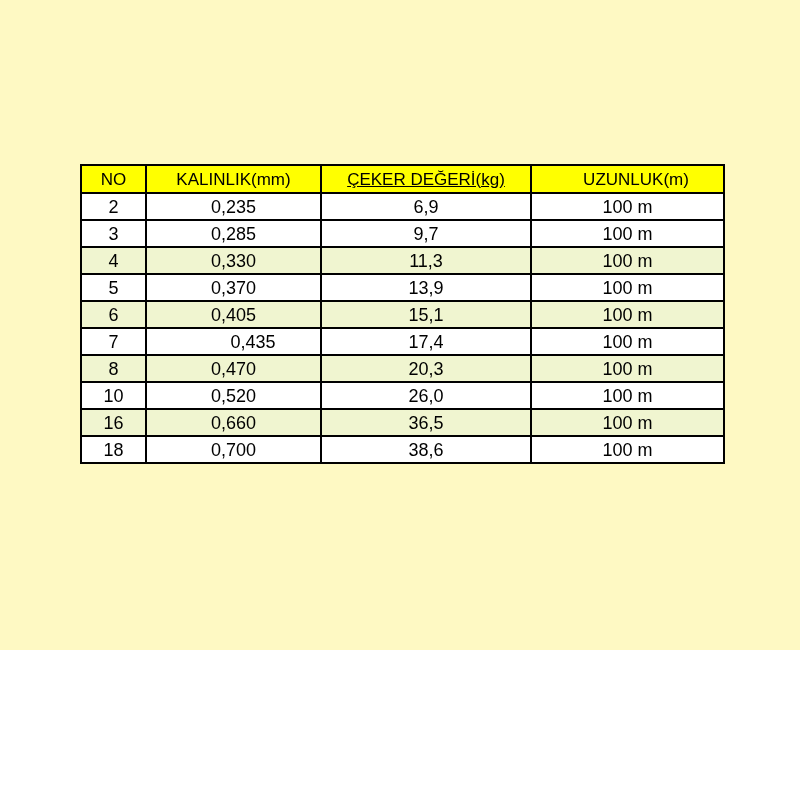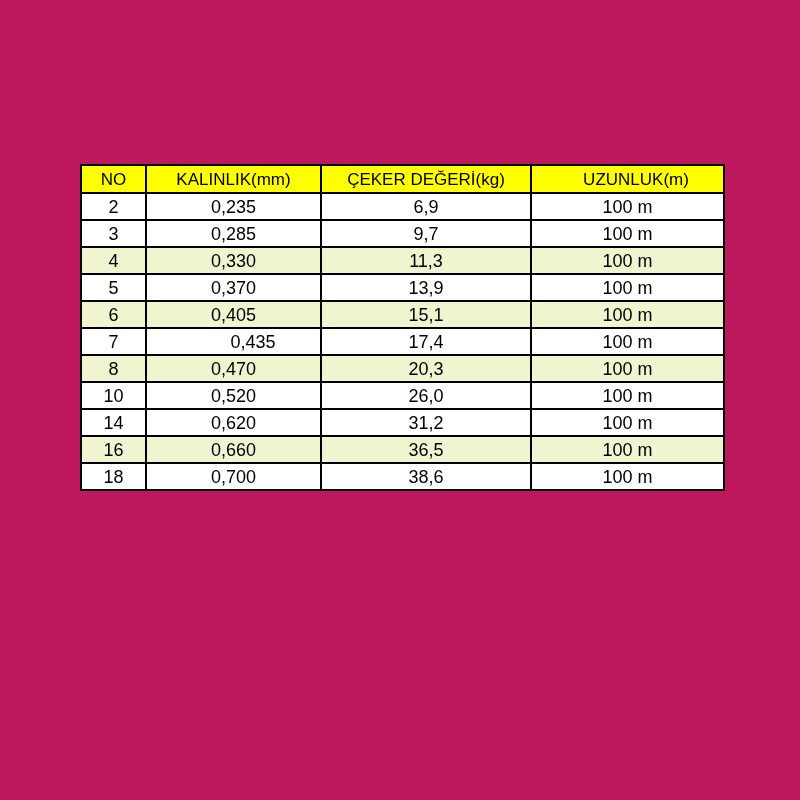--- a/index.html
+++ b/index.html
@@ -6,22 +6,22 @@
     margin: 0;
     padding: 0;
     background: #ffffff;
     width: 800px;
     height: 800px;
     font-family: "Liberation Sans", "DejaVu Sans", sans-serif;
   }
   .page {
     position: relative;
     width: 800px;
-    height: 800px;
-    background: #be185d;
+    height: 650px;
+    background: #fef9c3;
     overflow: hidden;
   }
   table.spec-table {
     position: absolute;
     left: 80px;
     top: 164px;
     width: 643px;
     border-collapse: collapse;
     table-layout: fixed;
     color: #000000;
@@ -56,21 +56,21 @@
     <colgroup>
       <col style="width:65px">
       <col style="width:175px">
       <col style="width:210px">
       <col style="width:193px">
     </colgroup>
     <thead>
       <tr>
         <th style="background: rgb(255, 255, 0);">NO</th>
         <th style="background: rgb(255, 255, 0);">KALINLIK(mm)</th>
-        <th style="background: rgb(255, 255, 0);">ÇEKER DEĞERİ(kg)</th>
+        <th style="background: rgb(255, 255, 0); text-decoration: underline;">ÇEKER DEĞERİ(kg)</th>
         <th style="background: rgb(255, 255, 0); padding-left: 17px;">UZUNLUK(m)</th>
       </tr>
     </thead>
     <tbody>
         <tr>
           <td style="background: rgb(255, 255, 255);">2</td>
           <td style="background: rgb(255, 255, 255);">0,235</td>
           <td style="background: rgb(255, 255, 255);">6,9</td>
           <td style="background: rgb(255, 255, 255);">100 m</td>
         </tr>
@@ -110,26 +110,20 @@
           <td style="background: rgb(240, 245, 208);">20,3</td>
           <td style="background: rgb(240, 245, 208);">100 m</td>
         </tr>
         <tr>
           <td style="background: rgb(255, 255, 255);">10</td>
           <td style="background: rgb(255, 255, 255);">0,520</td>
           <td style="background: rgb(255, 255, 255);">26,0</td>
           <td style="background: rgb(255, 255, 255);">100 m</td>
         </tr>
         <tr>
-          <td style="background: rgb(255, 255, 255);">14</td>
-          <td style="background: rgb(255, 255, 255);">0,620</td>
-          <td style="background: rgb(255, 255, 255);">31,2</td>
-          <td style="background: rgb(255, 255, 255);">100 m</td>
-        </tr>
-        <tr>
           <td style="background: rgb(240, 245, 208);">16</td>
           <td style="background: rgb(240, 245, 208);">0,660</td>
           <td style="background: rgb(240, 245, 208);">36,5</td>
           <td style="background: rgb(240, 245, 208);">100 m</td>
         </tr>
         <tr>
           <td style="background: rgb(255, 255, 255);">18</td>
           <td style="background: rgb(255, 255, 255);">0,700</td>
           <td style="background: rgb(255, 255, 255);">38,6</td>
           <td style="background: rgb(255, 255, 255);">100 m</td>

